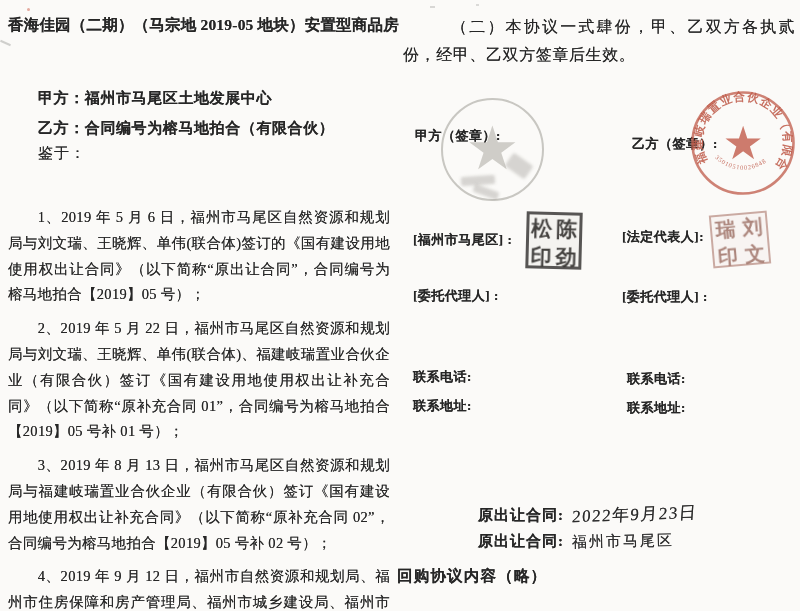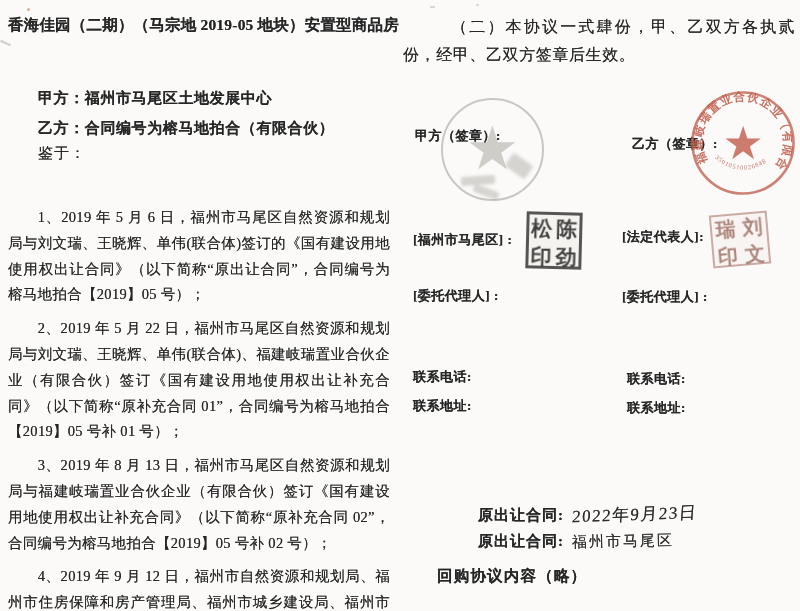--- a/index.html
+++ b/index.html
@@ -64,21 +64,21 @@
   .stamp-b { left:711px; top:213px; width:58px; height:53px;
              border:2.5px solid rgba(172,122,110,.6); background:rgba(190,140,128,.05);
              color:rgba(152,106,95,.8); font-size:20px; transform:rotate(-5deg); }
 
   .sign-time { left:478px; top:503px; font-size:15px; font-weight:600; letter-spacing:1px; white-space:nowrap; }
   .sign-place { left:478px; top:532px; font-size:15px; font-weight:600; letter-spacing:1px; white-space:nowrap; }
   .hand { display:inline-block; font-weight:normal; font-size:17px; letter-spacing:1.5px;
           transform:rotate(-2deg) skewX(-6deg); margin-left:8px; color:#2c2c2c; }
   .hand2 { display:inline-block; font-weight:normal; font-size:15px; letter-spacing:2px;
            transform:rotate(-1deg); margin-left:8px; color:#2e2e2e; }
-  .content-note { left:397px; top:566px; font-size:15.5px; font-weight:bold; letter-spacing:1.2px;margin-left:40px; }
+  .content-note { left:397px; top:566px; font-size:15.5px; font-weight:bold; letter-spacing:1.2px; }
 
   
   .mark-a { left:0; top:42px; width:11px; height:2px; background:rgba(125,125,122,.35); transform:rotate(24deg); }
   .speck1 { left:430px; top:6px; width:5px; height:2px; background:rgba(135,135,132,.3); }
   .speck2 { left:476px; top:4px; width:3px; height:2px; background:rgba(135,135,132,.28); }
   .speck-red { left:27px; top:8px; width:3px; height:3px; background:rgba(205,90,70,.5); border-radius:50%; }
 </style>
 </head>
 <body>
 

